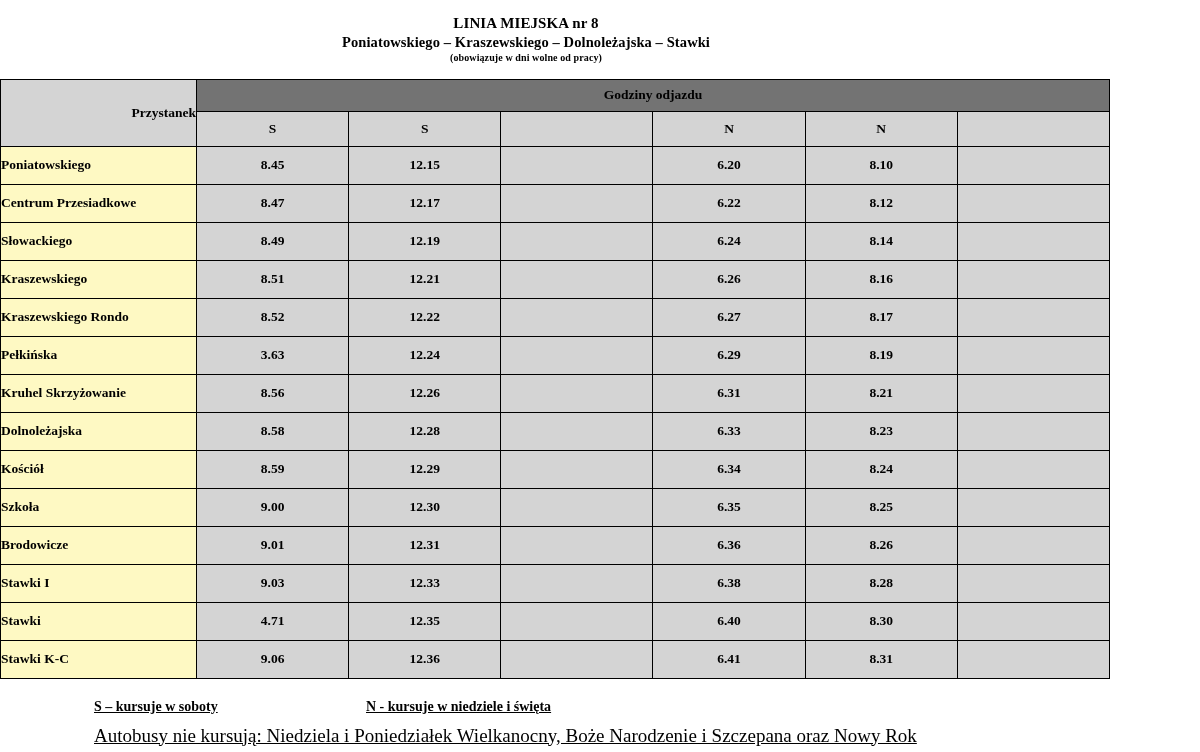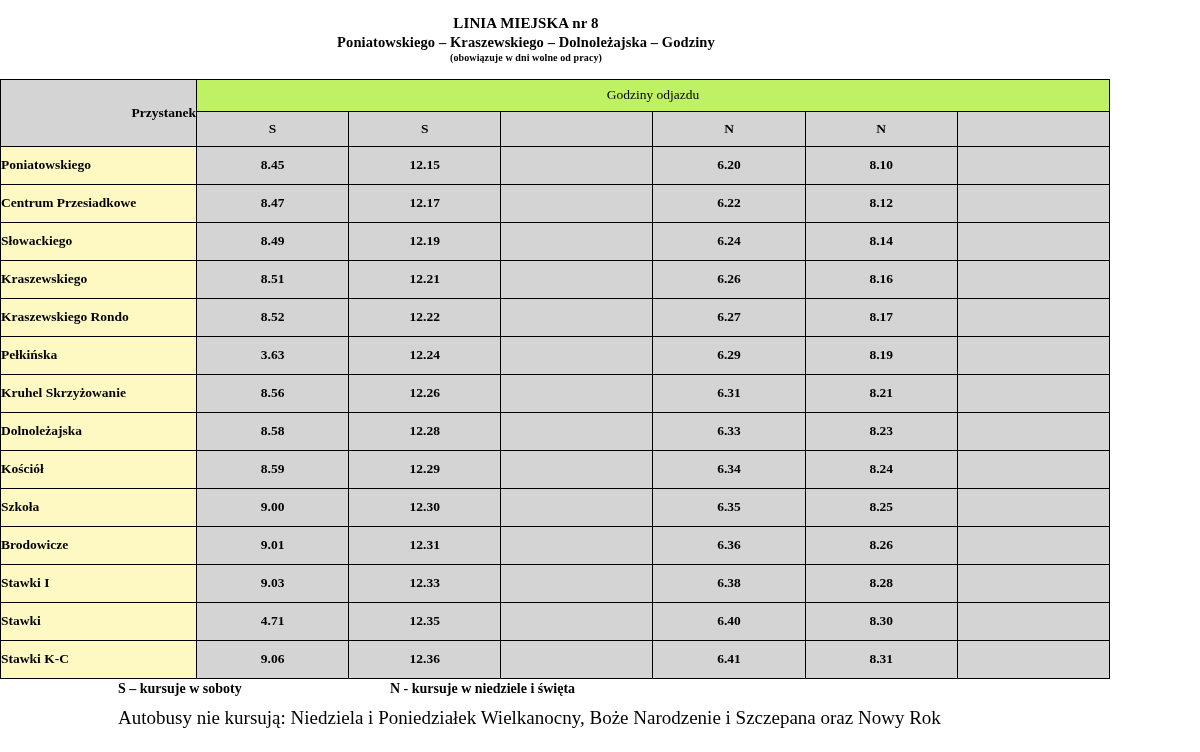--- a/index.html
+++ b/index.html
@@ -50,22 +50,22 @@
   .hdr-stop {
     width: 195px;
     background: #d4d4d4;
     font-weight: bold;
     text-align: right;
     vertical-align: middle;
     height: 66px;
     font-size: 14px;
   }
   .hdr-times {
-    background: #bef264;
-    font-weight: normal;
+    background: #737373;
+    font-weight: bold;
     text-align: center;
     vertical-align: middle;
     height: 28px;
     font-size: 14px;
   }
   .hdr-sub {
     background: #d4d4d4;
     font-weight: bold;
     text-align: center;
     vertical-align: middle;
@@ -84,44 +84,45 @@
   }
   td.time-cell {
     font-weight: bold;
     text-align: center;
     vertical-align: middle;
     height: 37px;
     background: #d4d4d4;
     font-size: 13.5px;
   }
   .footer {
-    margin: 2px 0 0 0;
-    padding-left: 118px;
+    margin: 20px 0 0 0;
+    padding-left: 94px;
     font-size: 14px;
+    text-decoration: underline;
   }
   .footer-legend {
     font-weight: bold;
     display: flex;
   }
   .legend-s { width: 272px; }
   .legend-n { }
   .footer-note {
     margin-top: 10px;
     font-size: 19px;
     font-weight: normal;
   }
 </style>
 </head>
 <body>
 
 <div class="page">
 
   <div class="title-block">
     <div class="title-line">LINIA MIEJSKA nr 8</div>
-    <div class="title-line sub">Poniatowskiego – Kraszewskiego – Dolnoleżajska – Godziny</div>
+    <div class="title-line sub">Poniatowskiego – Kraszewskiego – Dolnoleżajska – Stawki</div>
     <div class="title-line note">(obowiązuje w dni wolne od pracy)</div>
   </div>
 
   <table class="timetable">
     <thead>
       <tr>
         <th class="hdr-stop" rowspan="2">Przystanek</th>
         <th class="hdr-times" colspan="6">Godziny odjazdu</th>
       </tr>
       <tr>

